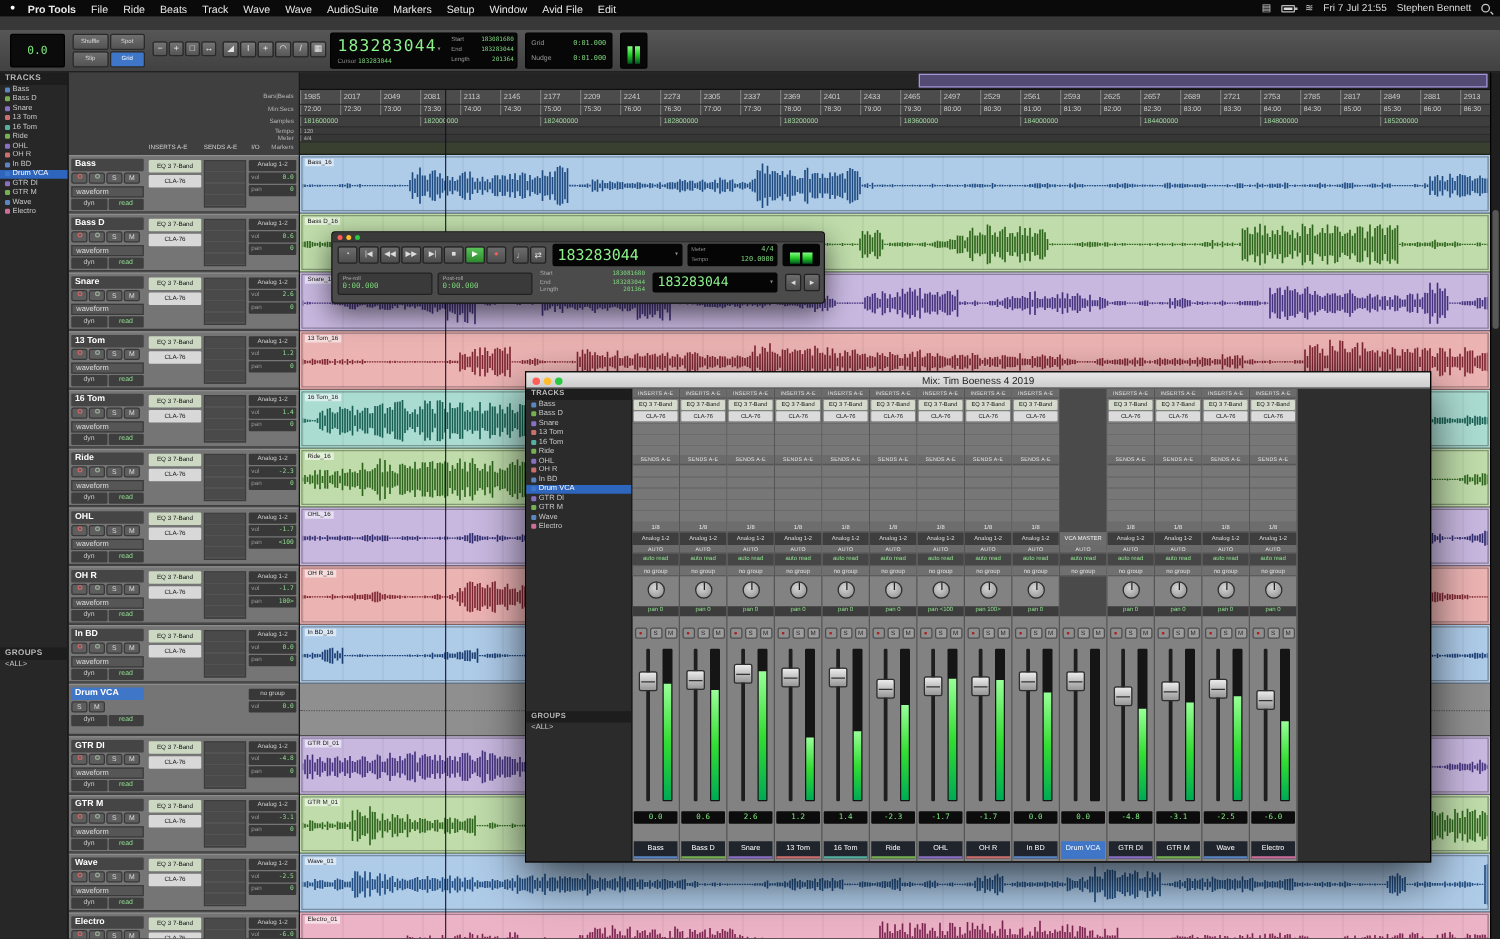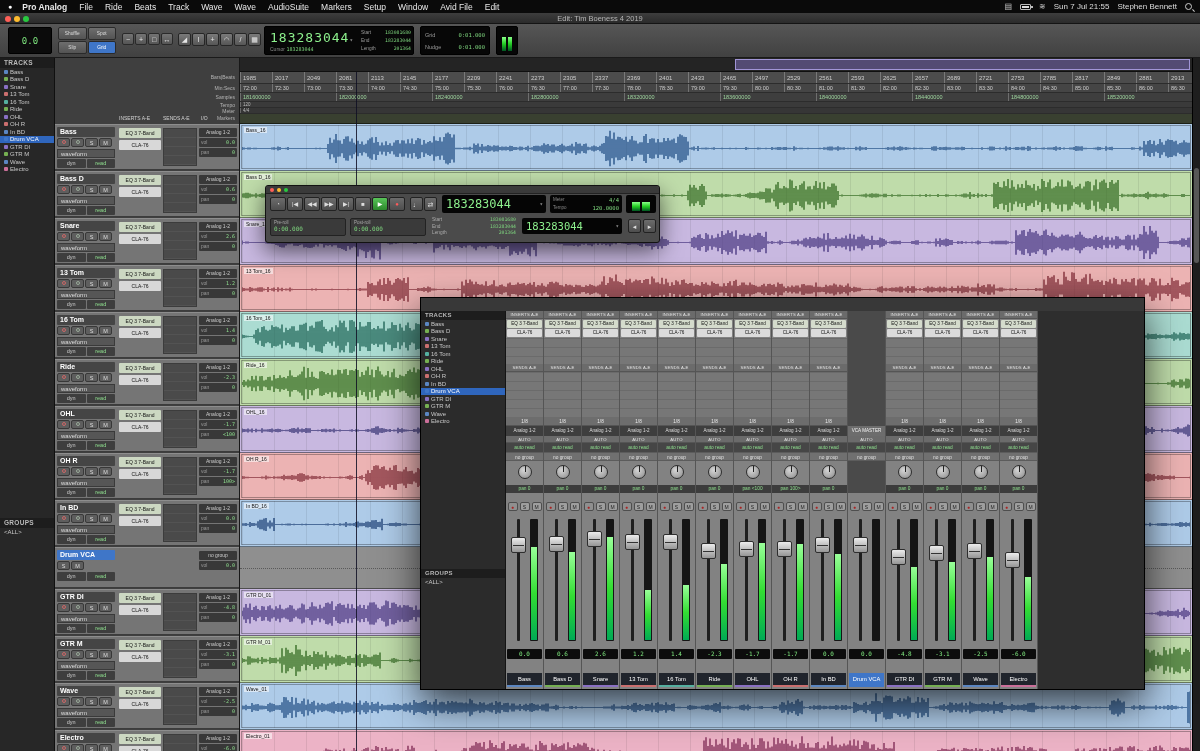--- a/index.html
+++ b/index.html
@@ -182,53 +182,47 @@
   .s-name .cb2{position:absolute;left:0;right:0;bottom:0;height:2px;display:block}
 </style>
 </head>
 <body>
 
 <div id="root">
 
   <header id="menubar">
     <span id="apple">●</span>
     <nav id="menu-items">
-        <span class="mitem mbold">Pro Analog</span>
+        <span class="mitem mbold">Pro Tools</span>
         <span class="mitem">File</span>
         <span class="mitem">Ride</span>
         <span class="mitem">Beats</span>
         <span class="mitem">Track</span>
         <span class="mitem">Wave</span>
         <span class="mitem">Wave</span>
         <span class="mitem">AudioSuite</span>
         <span class="mitem">Markers</span>
         <span class="mitem">Setup</span>
         <span class="mitem">Window</span>
         <span class="mitem">Avid File</span>
         <span class="mitem">Edit</span>
       </nav>
     <div id="menu-right">
       <span class="micon">▤</span>
       <span class="batt">
           <i></i>
         </span>
       <span class="micon">≋</span>
-      <span>Sun 7 Jul 21:55</span>
+      <span>Fri 7 Jul 21:55</span>
       <span>Stephen Bennett</span>
       <span class="srch"></span>
     </div>
   </header>
 
   <section id="ptwin">
-    <div id="pt-titlebar">
-      <span class="tl r"></span>
-      <span class="tl y"></span>
-      <span class="tl g"></span>
-      <span>Edit: Tim Boeness 4 2019</span>
-    </div>
 
     <div id="toolbar">
       <div id="tb-mini"><span>0.0</span></div>
       <div id="tb-modes">
           <span class="mode">Shuffle</span>
           <span class="mode">Spot</span>
           <span class="mode">Slip</span>
           <span class="mode active">Grid</span>
         </div>
       <div id="tb-zoom">
@@ -1026,20 +1020,26 @@
         </div>
     </div>
     <div id="t-sub"><span>183283044</span><span class="dd">▾</span></div>
     <div id="t-nudge">
       <span class="xbtn">◂</span>
       <span class="xbtn">▸</span>
     </div>
   </section>
 
   <section id="mixwin">
+    <div id="mix-titlebar">
+      <span class="tl r"></span>
+      <span class="tl y"></span>
+      <span class="tl g"></span>
+      <span>Mix: Tim Boeness 4 2019</span>
+    </div>
     <aside id="mix-sidebar">
       <div class="mhead">TRACKS</div>
       <div id="mix-sidebar-tracks">
           <div class="sitem">
             <span class="chip" style="background:#5b86c2"></span>
             <span>Bass</span>
           </div>
           <div class="sitem">
             <span class="chip" style="background:#76b052"></span>
             <span>Bass D</span>

